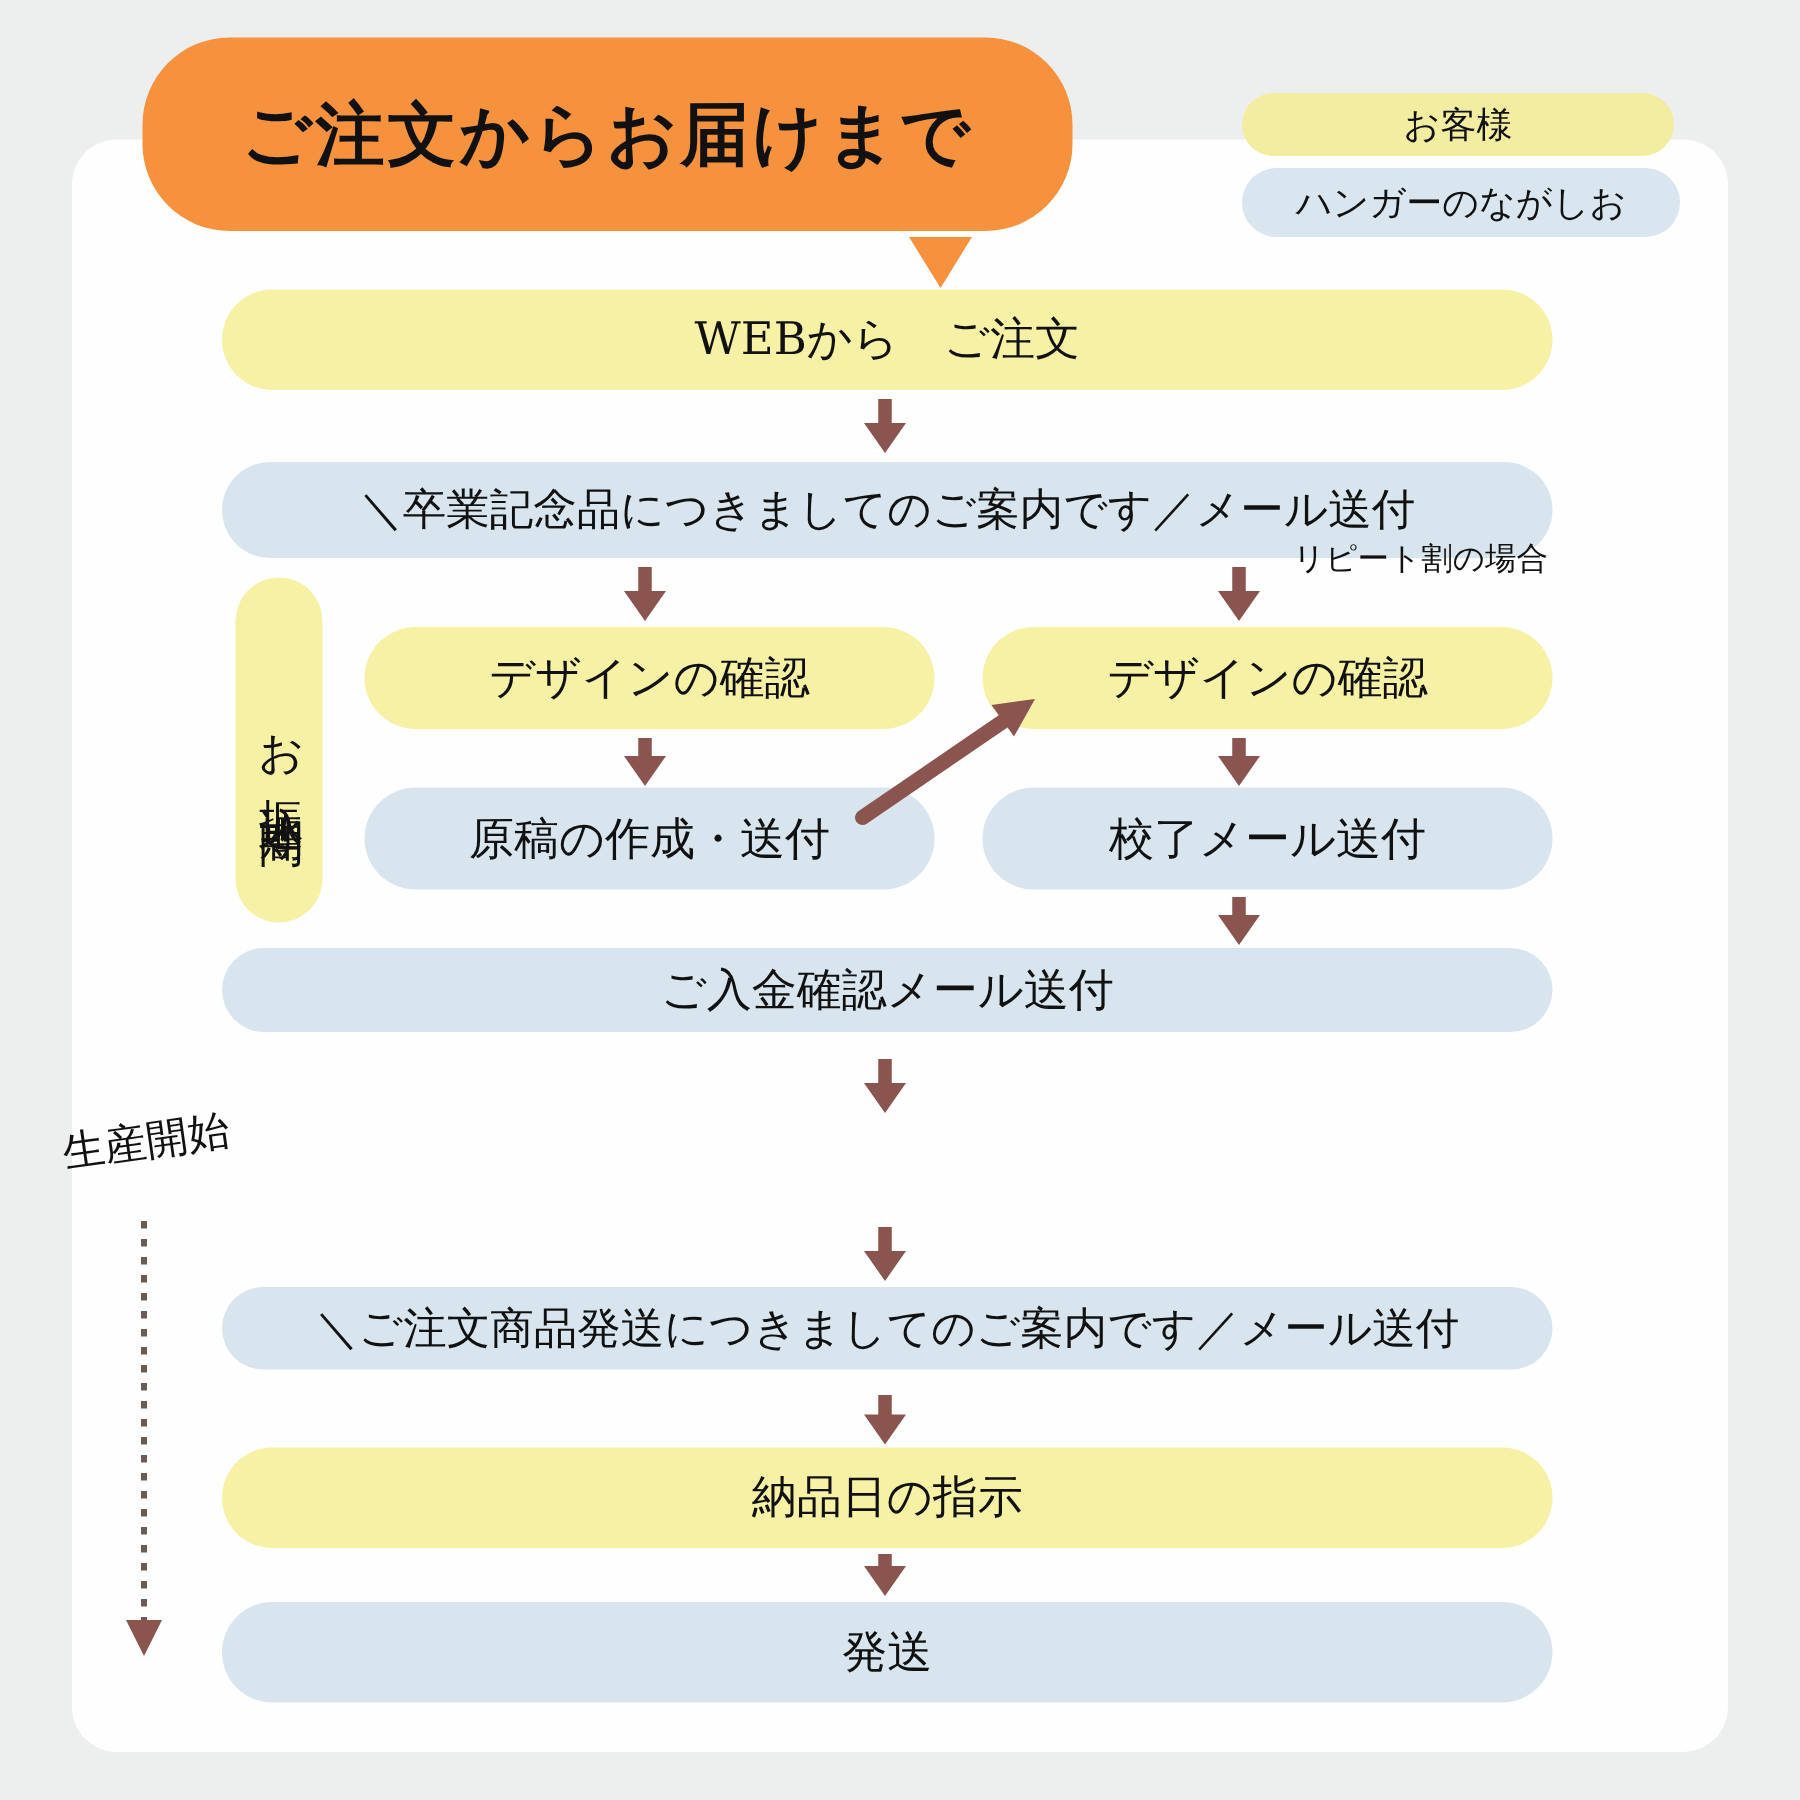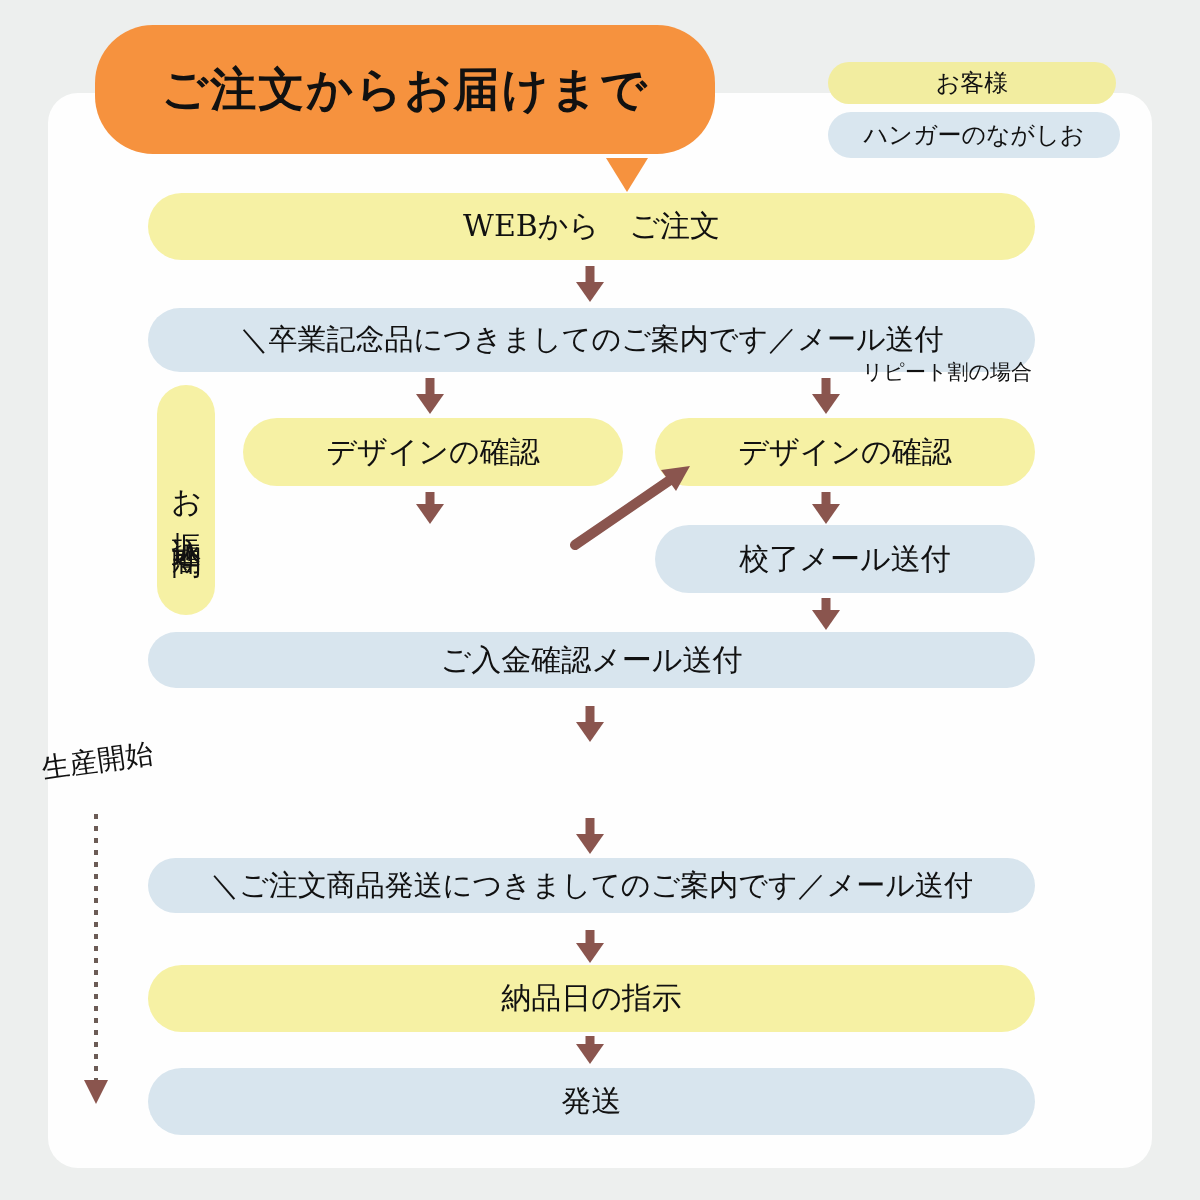--- a/index.html
+++ b/index.html
@@ -71,20 +71,21 @@
 
   <div class="note" style="left:862px;top:358px;">リピート割の場合</div>
 
   <div class="vertical-pill">
     <span>お振込期間</span>
   </div>
 
   <div class="pill yellow flow-text" style="left:243px;top:418px;width:380px;height:68px;border-radius:34px;">デザインの確認</div>
   <div class="pill yellow flow-text" style="left:655px;top:418px;width:380px;height:68px;border-radius:34px;">デザインの確認</div>
 
+  <div class="pill blue flow-text" style="left:243px;top:525px;width:380px;height:68px;border-radius:34px;">原稿の作成・送付</div>
   <div class="pill blue flow-text" style="left:655px;top:525px;width:380px;height:68px;border-radius:34px;">校了メール送付</div>
 
   <div class="pill blue flow-text" style="left:148px;top:632px;width:887px;height:56px;border-radius:34px;">ご入金確認メール送付</div>
 
 
   <div class="production">生産開始</div>
 
   <div class="pill blue mail-text" style="left:148px;top:858px;width:887px;height:55px;border-radius:34px;">＼ご注文商品発送につきましてのご案内です／メール送付</div>
 
   <div class="pill yellow flow-text" style="left:148px;top:965px;width:887px;height:67px;border-radius:34px;">納品日の指示</div>

